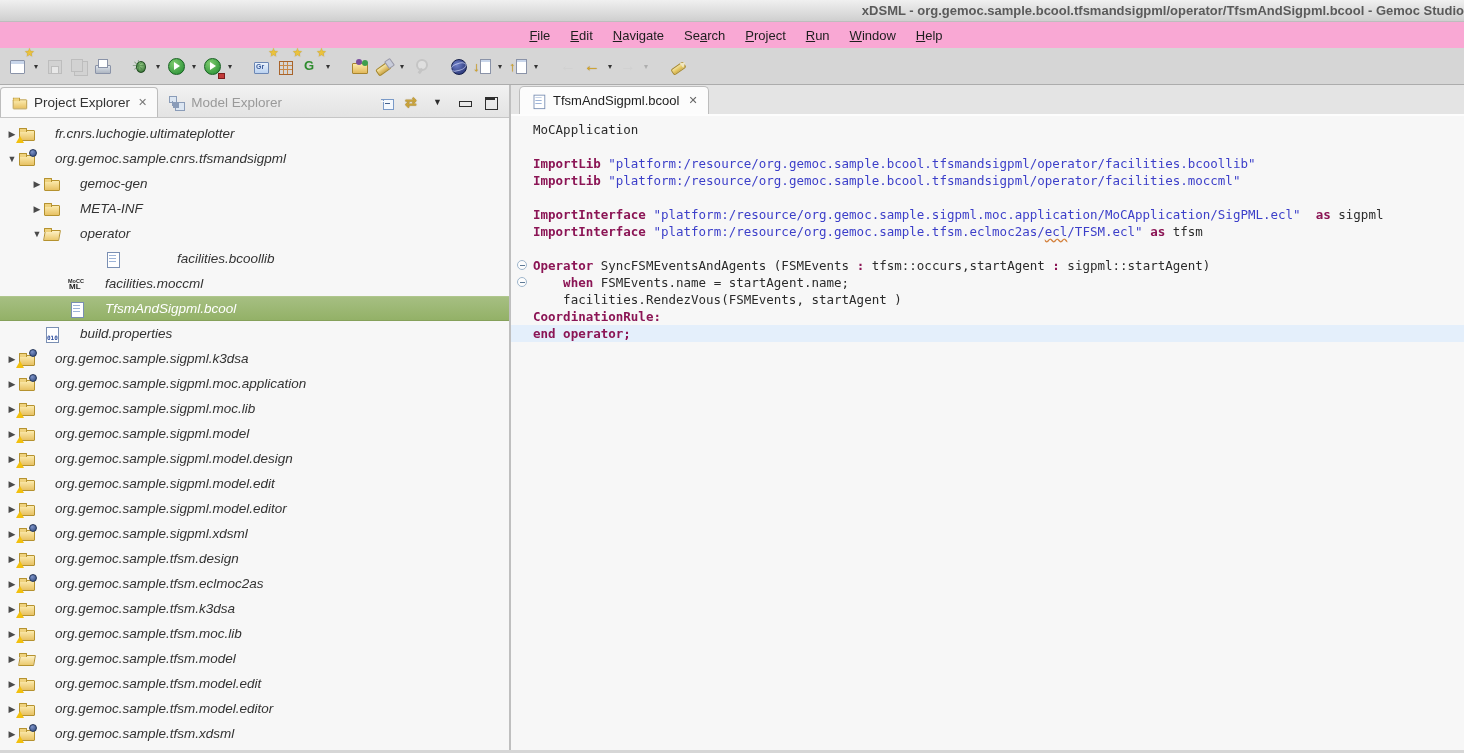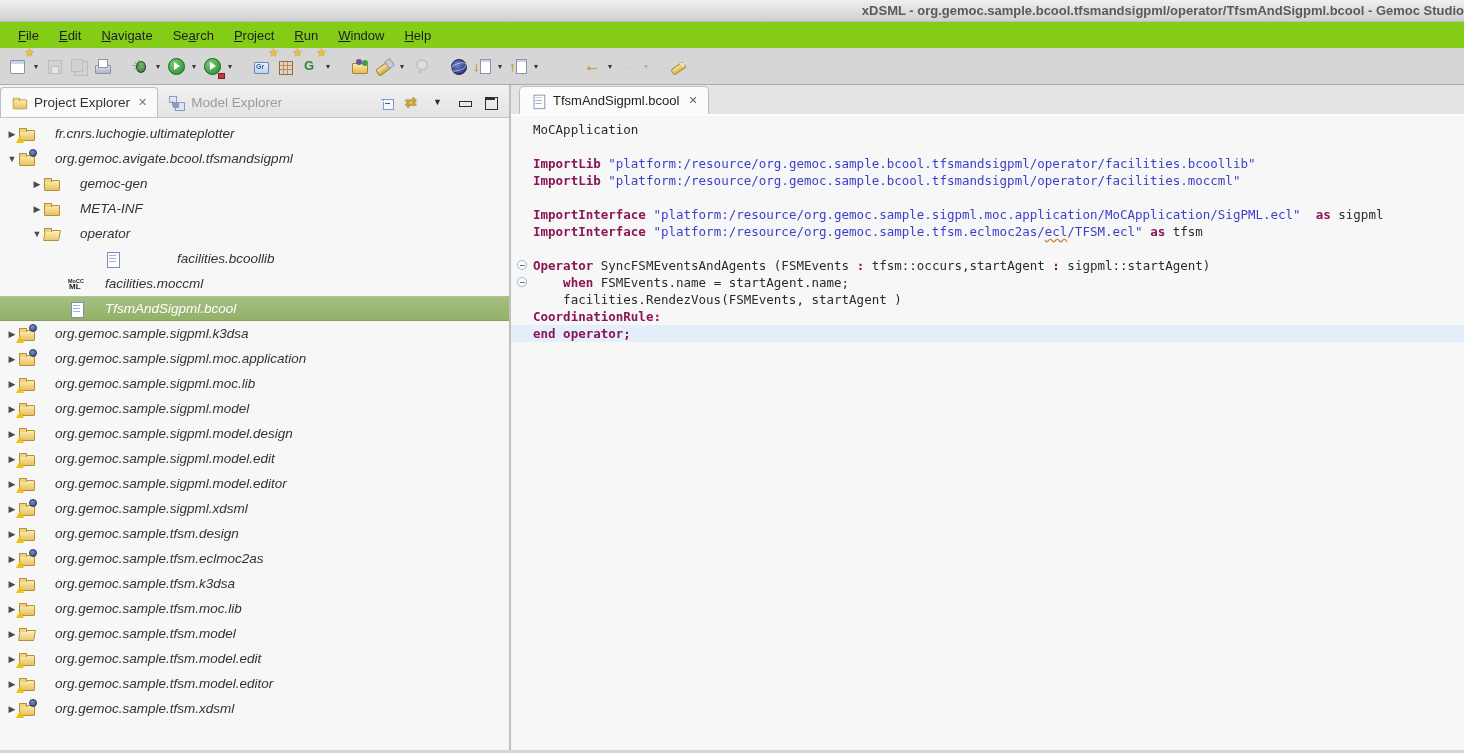--- a/index.html
+++ b/index.html
@@ -2,21 +2,21 @@
 <html><head>
 <meta charset="utf-8">
 <style>
   * { margin:0; padding:0; box-sizing:border-box; }
   html,body { width:1464px; height:753px; overflow:hidden; }
   body { font-family:"Liberation Sans", sans-serif; background:#D6D6D6; font-size:13px; color:#2e2e2e; }
 
   
   .titlebar { height:22px; background:linear-gradient(#F0F0F0,#CFCFCF); display:flex; align-items:center; justify-content:flex-end;
               font-weight:600; font-size:13px; color:#5a5a5a; border-bottom:1px solid #BDBDBD; }
-  .menubar { height:26px; background:#84cc16; display:flex; align-items:center; padding-left:8px; }
+  .menubar { height:26px; background:#f9a8d4; display:flex; align-items:center; padding-left:8px;justify-content:center; }
   .menubar .mi { padding:4px 10px; color:#1e1e1e; cursor:default; }
   .menubar .mi u { text-decoration:underline; }
   .toolbar { height:37px; background:#D6D6D6; display:flex; align-items:center; padding-left:6px; border-bottom:1px solid #ACACAC; }
   .tbtn { display:inline-flex; align-items:center; justify-content:center; width:24px; height:26px; border-radius:3px; position:relative; }
   .tbtn.gap { margin-left:14px; }
   .tbtn.disabled { filter:grayscale(1) opacity(.45); }
   .dd { font-size:8px; color:#333; width:12px; text-align:center; }
   .dd.disabled { color:#aeaeae; }
 
   
@@ -240,21 +240,21 @@
           <span class="ic ic-project">
             <i class="ovl-warn"></i>
           </span>
           <span class="lbl">fr.cnrs.luchogie.ultimateplotter</span>
         </div>
         <div class="trow" style="padding-left: 6px;">
           <span class="arrow">▼</span>
           <span class="ic ic-plugin">
             <i class="ovl-plug"></i>
           </span>
-          <span class="lbl">org.gemoc.avigate.bcool.tfsmandsigpml</span>
+          <span class="lbl">org.gemoc.sample.cnrs.tfsmandsigpml</span>
         </div>
         <div class="trow" style="padding-left: 31px;">
           <span class="arrow">▶</span>
           <span class="ic ic-folder"></span>
           <span class="lbl">gemoc-gen</span>
         </div>
         <div class="trow" style="padding-left: 31px;">
           <span class="arrow">▶</span>
           <span class="ic ic-folder"></span>
           <span class="lbl">META-INF</span>
@@ -271,20 +271,25 @@
         </div>
         <div class="trow" style="padding-left: 56px;">
           <span class="arrow"></span>
           <span class="ic ic-moccml"></span>
           <span class="lbl">facilities.moccml</span>
         </div>
         <div class="trow selected" style="padding-left: 56px;">
           <span class="arrow"></span>
           <span class="ic ic-file"></span>
           <span class="lbl">TfsmAndSigpml.bcool</span>
+        </div>
+        <div class="trow" style="padding-left: 31px;">
+          <span class="arrow"></span>
+          <span class="ic ic-props"></span>
+          <span class="lbl">build.properties</span>
         </div>
         <div class="trow" style="padding-left: 6px;">
           <span class="arrow">▶</span>
           <span class="ic ic-plugin">
             <i class="ovl-warn"></i>
             <i class="ovl-plug"></i>
           </span>
           <span class="lbl">org.gemoc.sample.sigpml.k3dsa</span>
         </div>
         <div class="trow" style="padding-left: 6px;">

